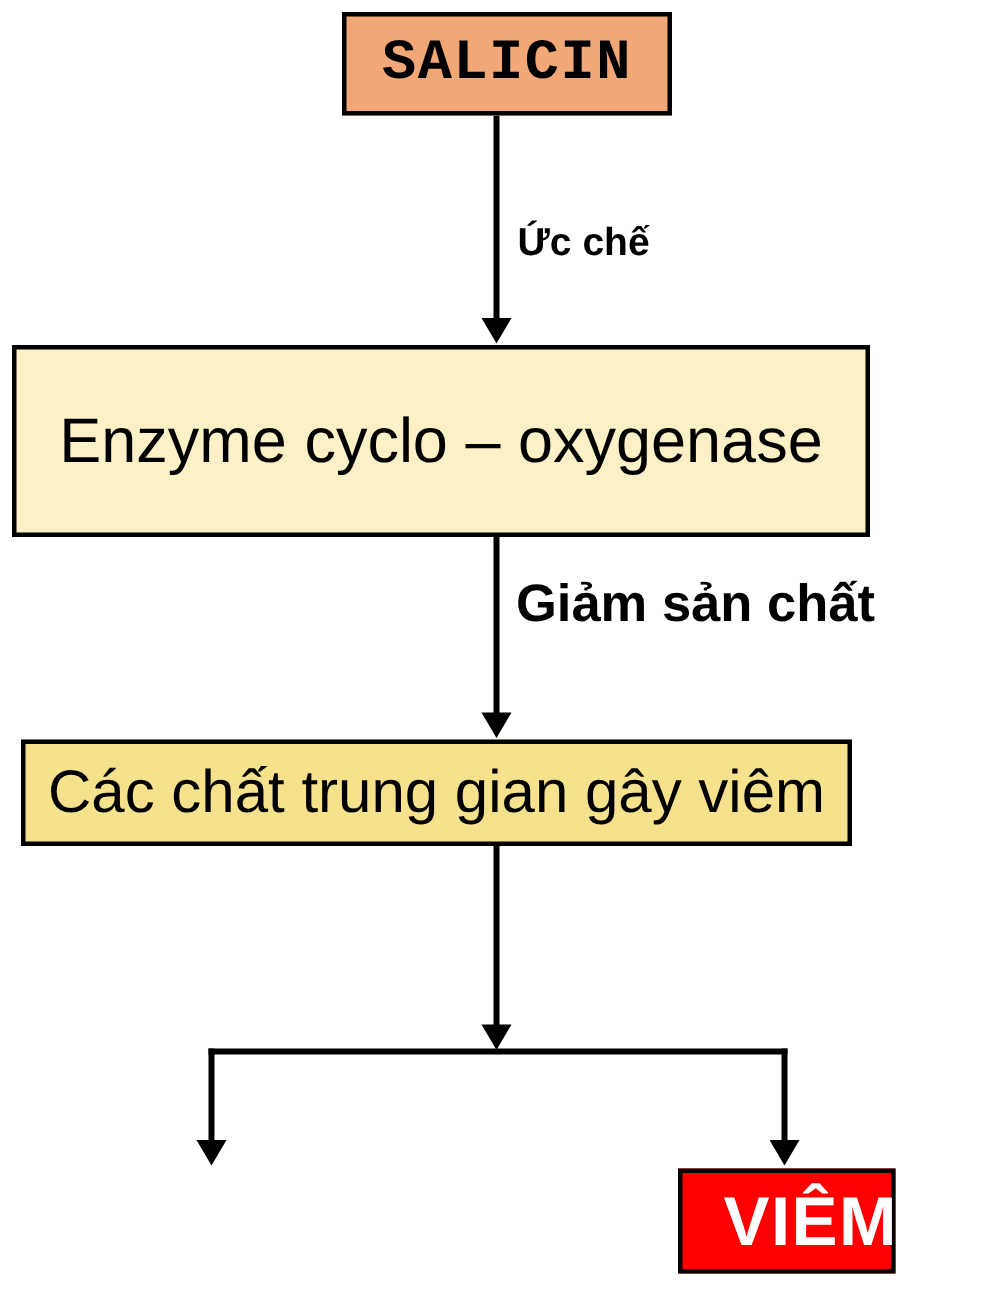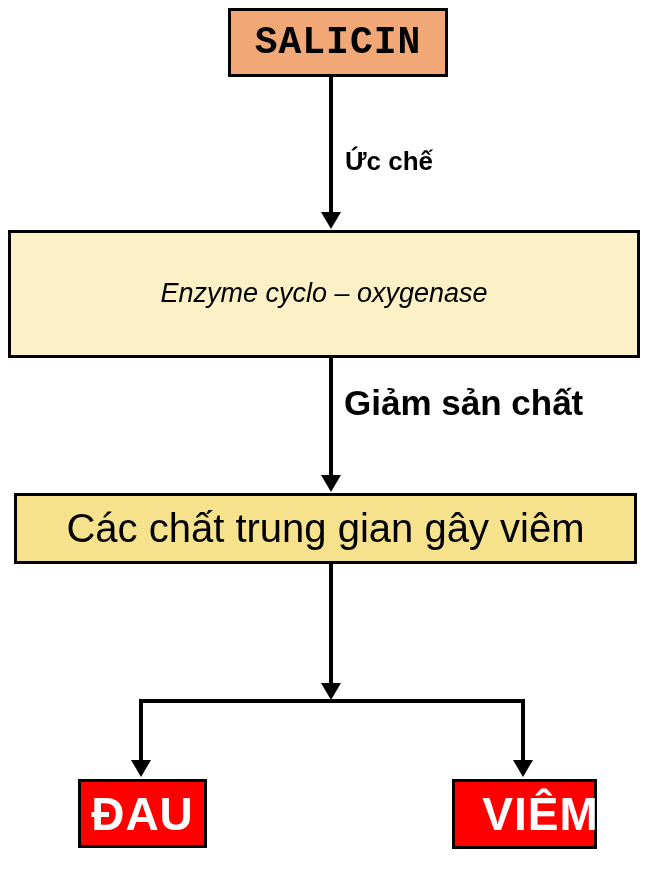--- a/index.html
+++ b/index.html
@@ -30,29 +30,28 @@
     left: 228px; top: 8px;
     width: 220px; height: 69px;
     background: #F2A876;
     font-weight: bold;
     font-size: 38px;
     letter-spacing: 1px;
     font-family: Liberation Mono, monospace;
   }
   .node-cox {
     left: 8px; top: 230px;
-    width: 632px; height: 128px;
+    width: 572px; height: 128px;
     background: #FBF0C6;
-    font-size: 27px;
+    font-size: 42px;
     line-height: 1.3;
-    font-style: italic;
   }
   .node-mediators {
     left: 14px; top: 493px;
-    width: 623px; height: 71px;
+    width: 554px; height: 71px;
     background: #F6E18C;
     font-size: 40px;
   }
   .node-terminal {
     background: #FF0000;
     color: #ffffff;
     font-weight: bold;
     font-size: 46px;
     letter-spacing: 1px;
   }
@@ -120,23 +119,20 @@
   </div>
 
   <div class="node node-cox">
     <span>Enzyme cyclo – oxygenase</span>
   </div>
 
   <div class="node node-mediators">
     <span>Các chất trung gian gây viêm</span>
   </div>
 
-  <div class="node node-terminal node-pain">
-    <span>ĐAU</span>
-  </div>
 
   <div class="node node-terminal node-inflammation">
     <span>VIÊM</span>
   </div>
 
   <div class="edge-label label-inhibit">Ức chế</div>
 
   <div class="edge-label label-reduce-production">Giảm sản chất</div>
 
 

